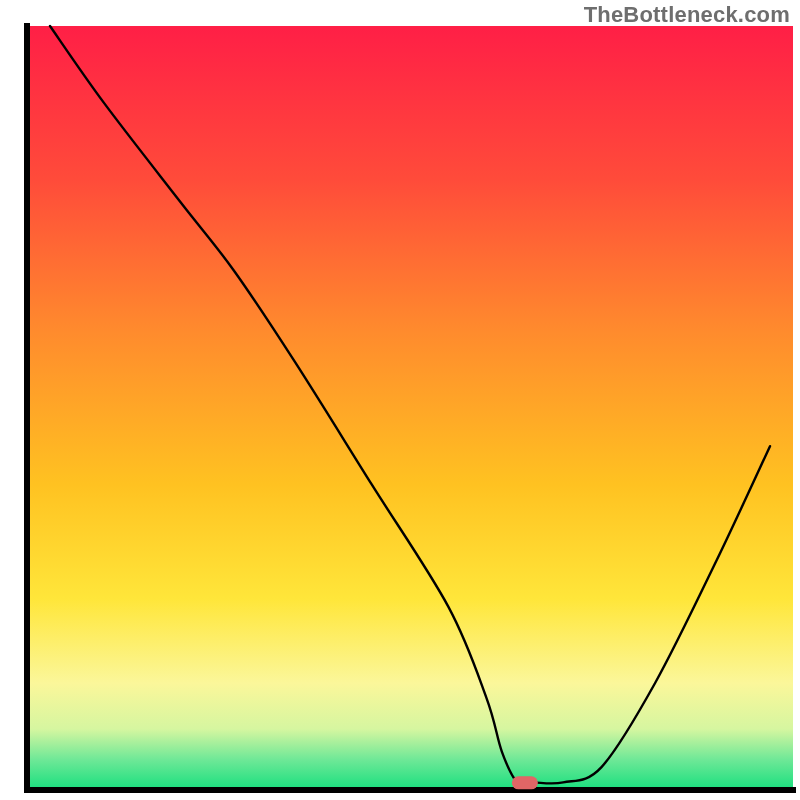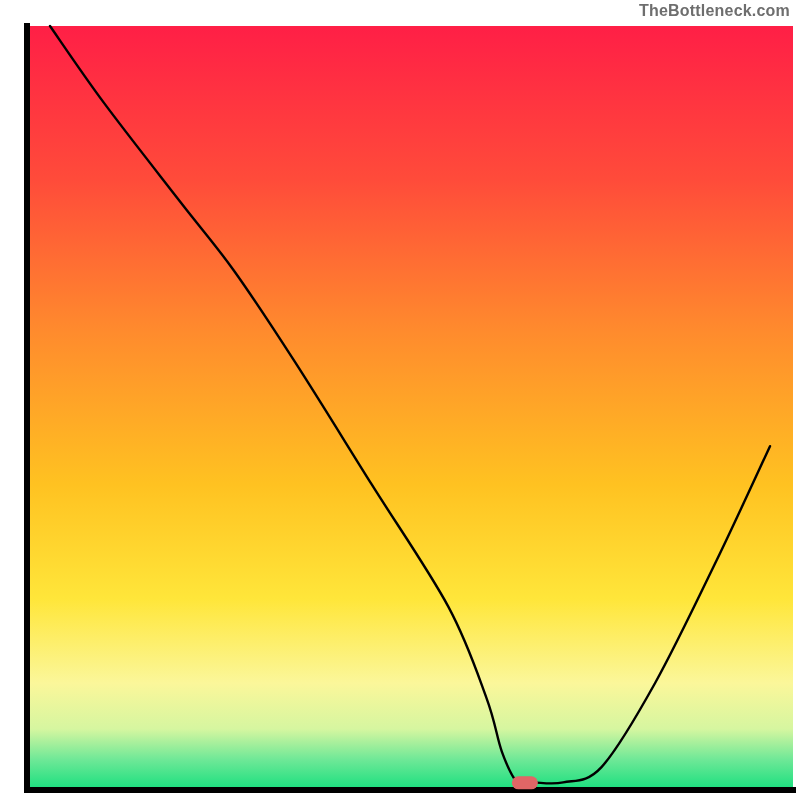--- a/index.html
+++ b/index.html
@@ -15,21 +15,21 @@
     position: absolute;
     left: 0;
     top: 0;
     width: 800px;
     height: 800px;
   }
   .watermark {
     position: absolute;
     top: 2px;
     right: 10px;
-    font-size: 16px;
+    font-size: 22px;
     font-weight: bold;
     color: #6e6e6e;
     letter-spacing: 0.2px;
   }
   svg {
     display: block;
   }
 </style>
 </head>
 <body>

